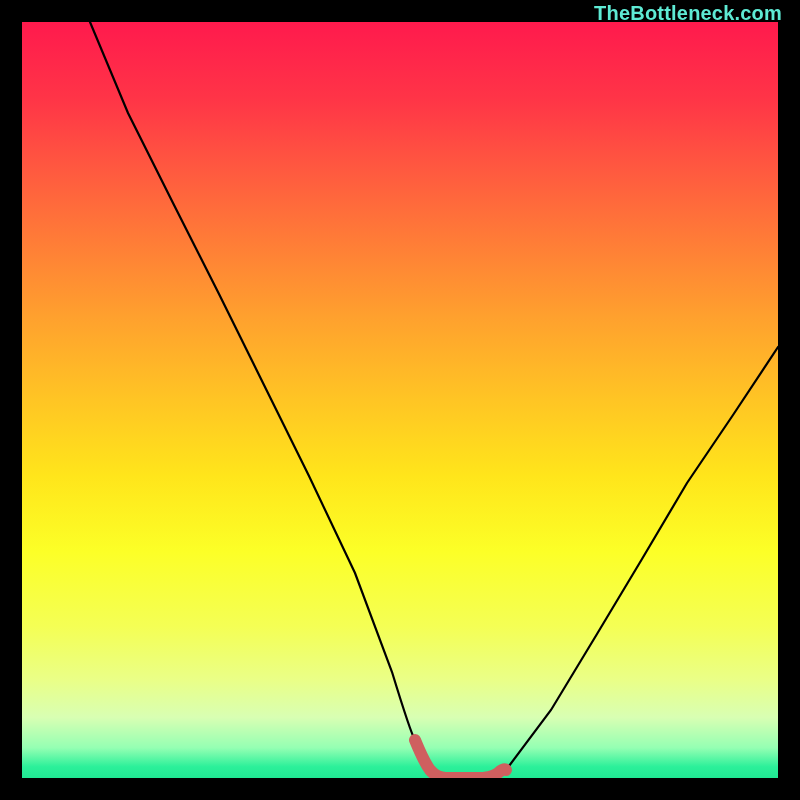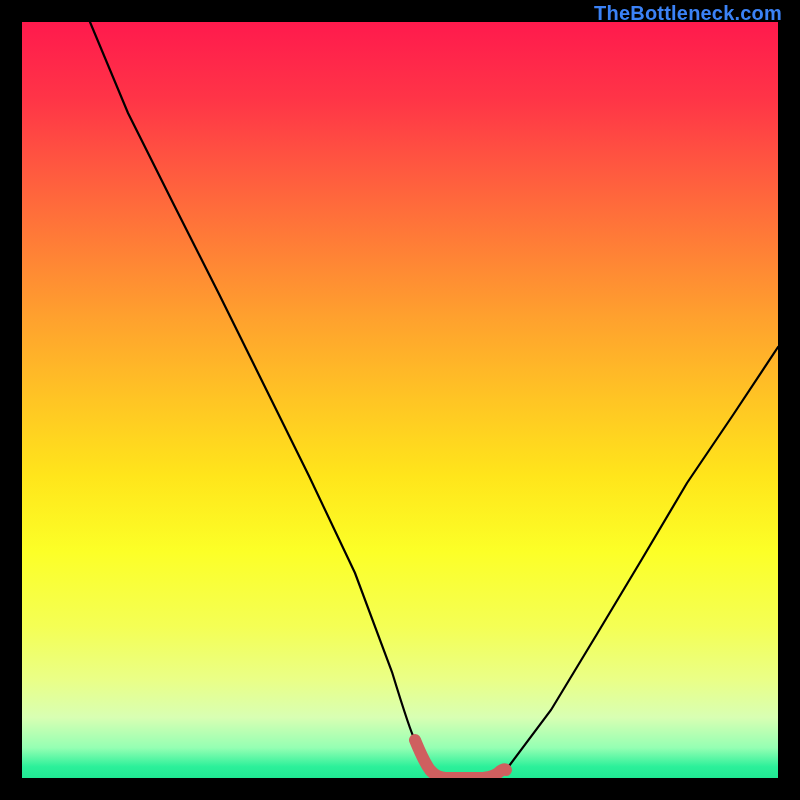--- a/index.html
+++ b/index.html
@@ -57,21 +57,21 @@
     width: 756px;
     height: 756px;
   }
   .watermark {
     position: absolute;
     top: 2px;
     right: 18px;
     font-family: Arial, Helvetica, sans-serif;
     font-size: 20px;
     font-weight: 600;
-    color: #3b82f6;
+    color: #5eead4;
     letter-spacing: 0.2px;
     user-select: none;
   }
 </style>
 </head>
 <body>
 
 <div class="frame">
   <div class="plot-area">
     <div class="gradient"></div>

